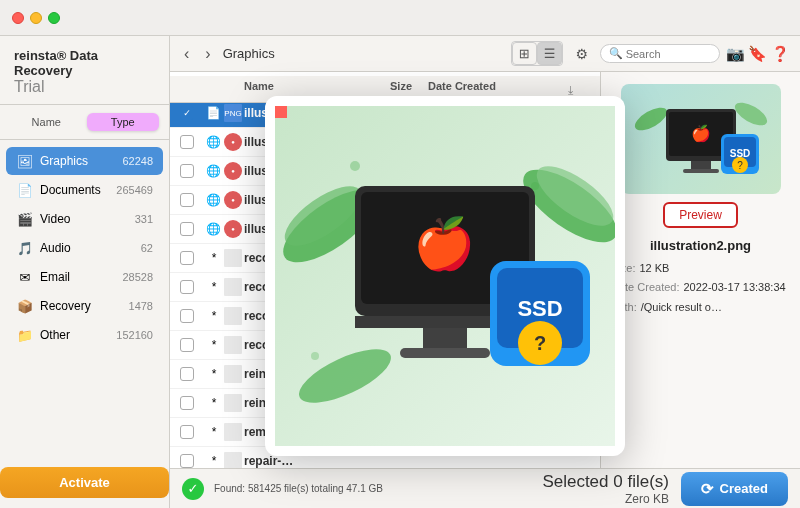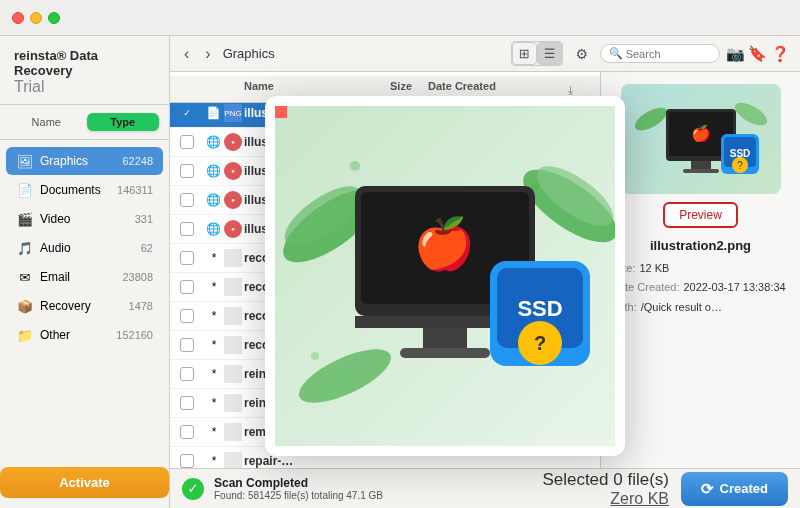--- a/index.html
+++ b/index.html
@@ -75,24 +75,24 @@
     .sidebar-tab {
       flex: 1;
       text-align: center;
       font-size: 11px;
       padding: 3px 6px;
       border-radius: 6px;
       cursor: pointer;
       color: #555;
     }
     .sidebar-tab.active {
-      background: #22c55e;
+      background: #f0abfc;
       box-shadow: 0 1px 3px rgba(0,0,0,0.15);
       color: #222;
-      font-weight: 700;
+      font-weight: 400;
     }
     .sidebar-items {
       flex: 1;
       overflow-y: auto;
       padding: 6px 0;
     }
     .sidebar-item {
       display: flex;
       align-items: center;
       padding: 5px 10px;
@@ -423,23 +423,22 @@
       gap: 12px;
     }
     .selected-info {
       text-align: right;
     }
     .selected-files {
       font-size: 17px;
       color: #333;
     }
     .selected-size {
-      font-size: 16px;
+      font-size: 12px;
       color: #555;
-      text-decoration: underline;
     }
     .recover-btn {
       background: linear-gradient(180deg, #4a9eea, #2979c9);
       color: white;
       border: none;
       border-radius: 8px;
       padding: 8px 20px;
       font-size: 13px;
       font-weight: 600;
       cursor: pointer;
@@ -477,36 +476,36 @@
     </div>
     <div class="sidebar-items">
       <div class="sidebar-item active">
         <div class="item-icon">🖼</div>
         <span class="item-label">Graphics</span>
         <span class="item-count">62248</span>
       </div>
       <div class="sidebar-item">
         <div class="item-icon">📄</div>
         <span class="item-label">Documents</span>
-        <span class="item-count">146311</span>
+        <span class="item-count">265469</span>
       </div>
       <div class="sidebar-item">
         <div class="item-icon">🎬</div>
         <span class="item-label">Video</span>
         <span class="item-count">331</span>
       </div>
       <div class="sidebar-item">
         <div class="item-icon">🎵</div>
         <span class="item-label">Audio</span>
         <span class="item-count">62</span>
       </div>
       <div class="sidebar-item">
         <div class="item-icon">✉</div>
         <span class="item-label">Email</span>
-        <span class="item-count">23808</span>
+        <span class="item-count">28528</span>
       </div>
       <div class="sidebar-item">
         <div class="item-icon">📦</div>
         <span class="item-label">Recovery</span>
         <span class="item-count">1478</span>
       </div>
       <div class="sidebar-item">
         <div class="item-icon">📁</div>
         <span class="item-label">Other</span>
         <span class="item-count">152160</span>
@@ -800,21 +799,20 @@
             <span class="preview-meta-label">Path:</span>
             <span class="preview-meta-value">/Quick result o…</span>
           </div>
         </div>
       </div>
     </div>
 
     <div class="status-bar">
       <div class="scan-complete-icon">✓</div>
       <div class="scan-text">
-        <span class="scan-title">Scan Completed</span>
         <span class="scan-detail">Found: 581425 file(s) totaling 47.1 GB</span>
       </div>
       <div class="status-right">
         <div class="selected-info">
           <div class="selected-files">Selected 0 file(s)</div>
           <div class="selected-size">Zero KB</div>
         </div>
         <button class="recover-btn">
           <span style="font-size:15px;">⟳</span>
           <span>Created</span>

